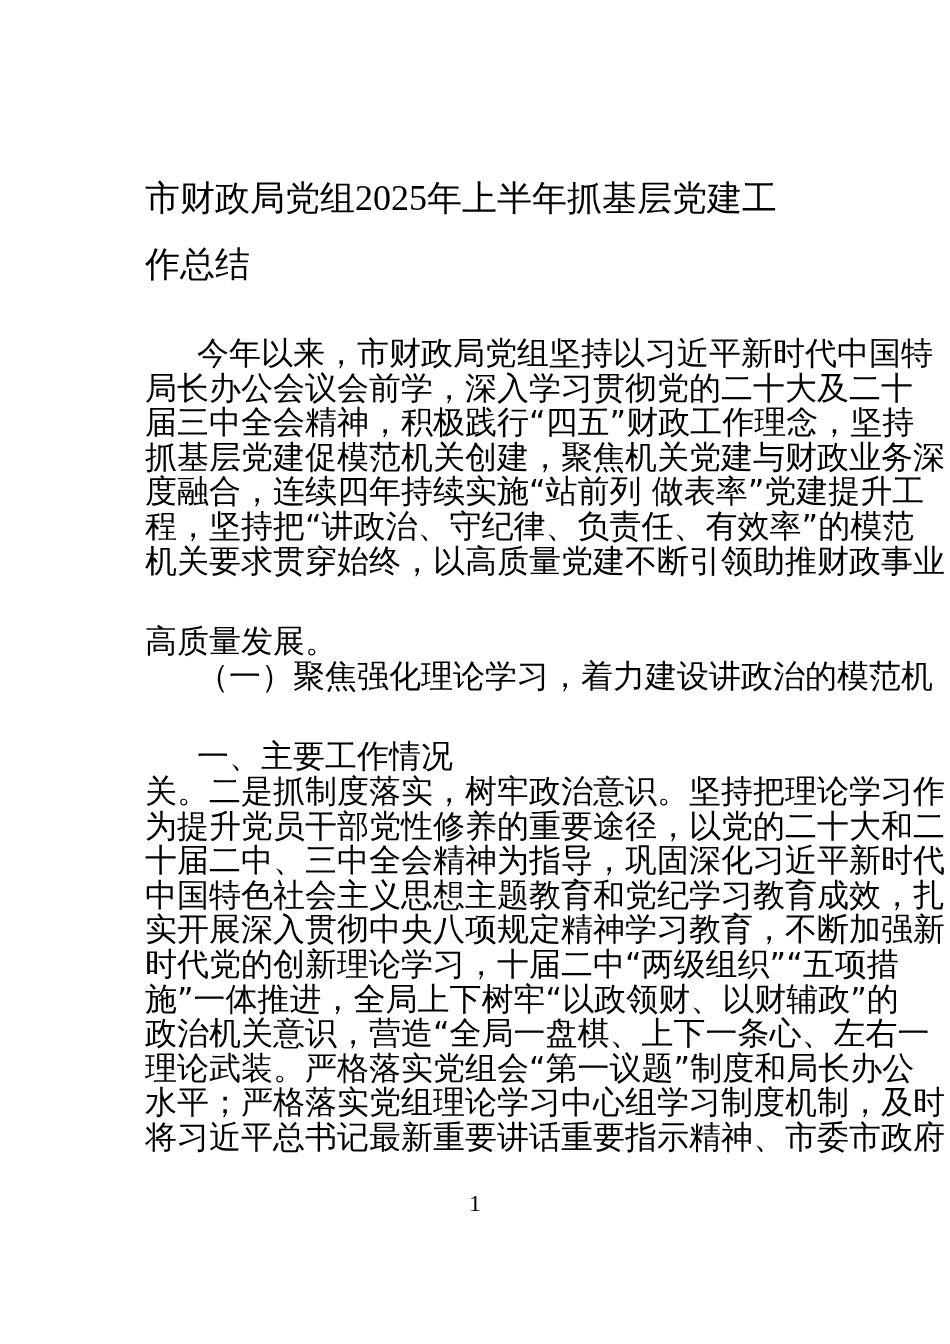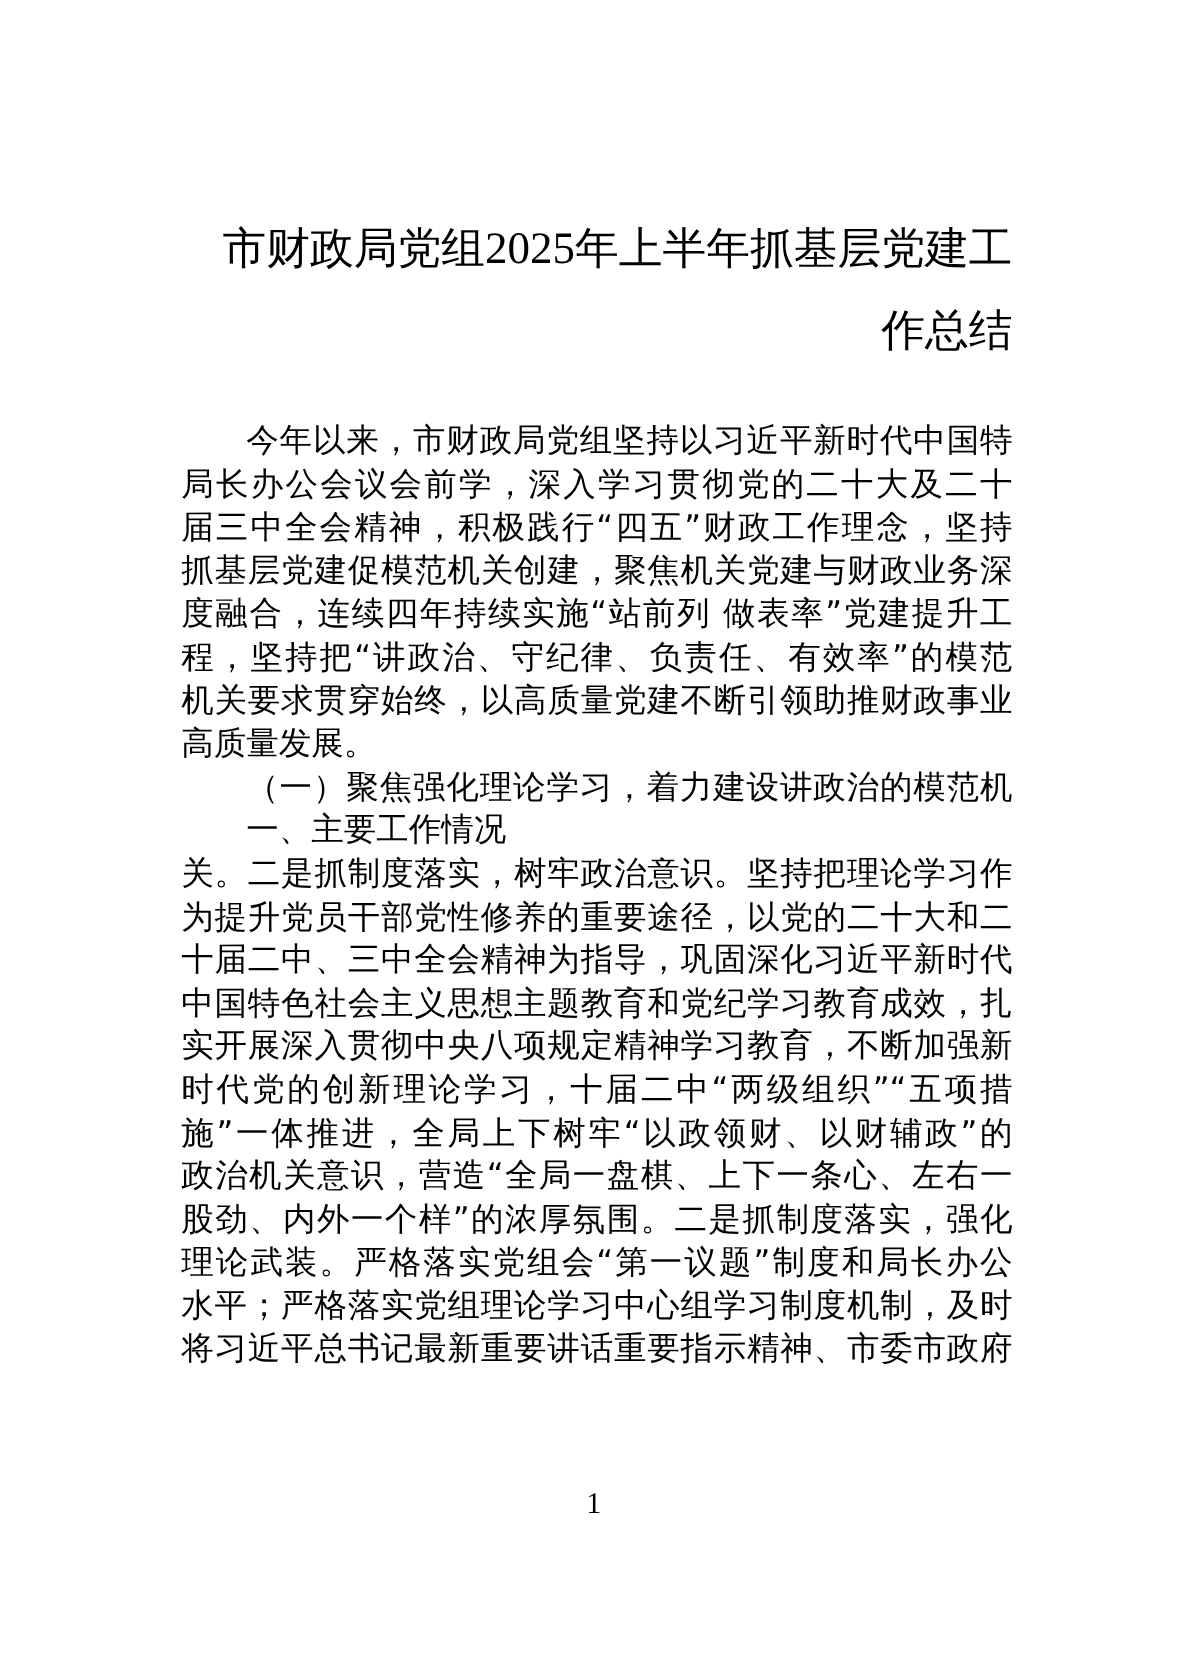--- a/index.html
+++ b/index.html
@@ -19,51 +19,52 @@
       left: 0;
       top: 0;
       width: 950px;
       height: 1344px;
       background: #ffffff;
     }
     .title {
       position: absolute;
       left: 145px;
       width: 665px;
-      text-align: right;
+      text-align: left;
       font-family: "DejaVu Sans", "Liberation Sans", sans-serif;
       font-size: 35px;
       line-height: 66px;
       top: 165px;
       letter-spacing: 0px;
       white-space: nowrap;
     }
     .title .num {
       font-family: "Liberation Serif", "DejaVu Serif", serif;
       font-size: 36px;
     }
     .body {
       position: absolute;
       left: 145px;
       top: 336px;
       width: 665px;
       font-family: "DejaVu Sans", "Liberation Sans", sans-serif;
-      font-size: 26px;
+      font-size: 32px;
       line-height: 34.6px;
     }
     .line {
       display: block;
       height: 34.6px;
       white-space: nowrap;
       text-align: justify;
       text-align-last: justify;
       letter-spacing: 0;
     }
     .line.last {
       text-align-last: left;
+      margin-top: 46px;
     }
     .line.indent {
       padding-left: 52px;
     }
     .page-number {
       position: absolute;
       left: 0;
       width: 950px;
       top: 1188px;
       text-align: center;
@@ -93,20 +94,19 @@
       <span class="line indent">（一）聚焦强化理论学习，着力建设讲政治的模范机</span>
       <span class="line indent last">一、主要工作情况</span>
       <span class="line">关。二是抓制度落实，树牢政治意识。坚持把理论学习作</span>
       <span class="line">为提升党员干部党性修养的重要途径，以党的二十大和二</span>
       <span class="line">十届二中、三中全会精神为指导，巩固深化习近平新时代</span>
       <span class="line">中国特色社会主义思想主题教育和党纪学习教育成效，扎</span>
       <span class="line">实开展深入贯彻中央八项规定精神学习教育，不断加强新</span>
       <span class="line">时代党的创新理论学习，十届二中“两级组织”“五项措</span>
       <span class="line">施”一体推进，全局上下树牢“以政领财、以财辅政”的</span>
       <span class="line">政治机关意识，营造“全局一盘棋、上下一条心、左右一</span>
-      <span class="line">股劲、内外一个样”的浓厚氛围。二是抓制度落实，强化</span>
       <span class="line">理论武装。严格落实党组会“第一议题”制度和局长办公</span>
       <span class="line">水平；严格落实党组理论学习中心组学习制度机制，及时</span>
       <span class="line">将习近平总书记最新重要讲话重要指示精神、市委市政府</span>
     </div>
 
   <div class="page-number">1</div>
 </div>
 
 </body></html>

